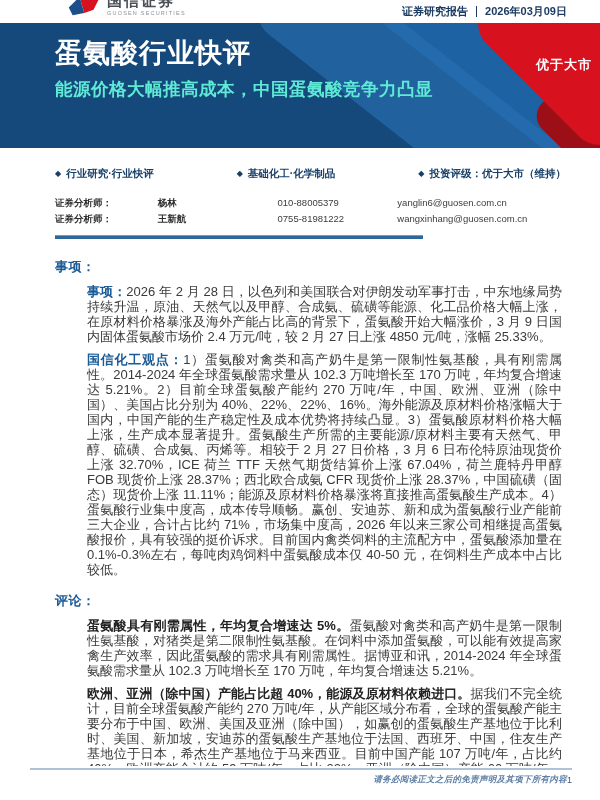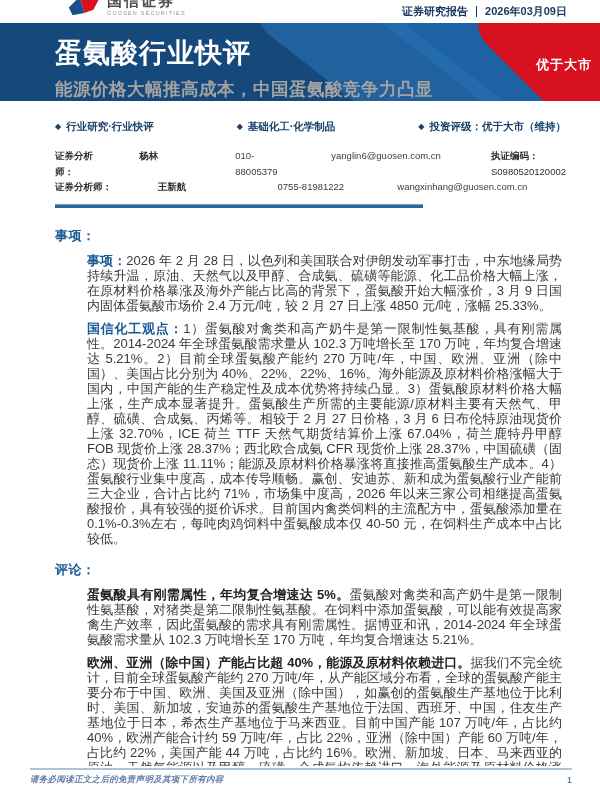--- a/index.html
+++ b/index.html
@@ -11,32 +11,32 @@
   .logo-wrap{position:absolute;left:55px;top:-7px;display:flex;align-items:flex-start;gap:5px;}
   .logo-mark{width:34px;height:26px;display:block;}
   .logo-text{display:flex;flex-direction:column;line-height:1;}
   .logo-cn{font-size:15px;font-weight:bold;color:#4a4f55;letter-spacing:2px;}
   .logo-en{font-size:5.5px;color:#8a9097;letter-spacing:1.2px;margin-top:3px;}
   .header-right{position:absolute;right:33px;top:4px;display:flex;align-items:center;gap:8px;
                 font-size:11px;font-weight:bold;color:#1c3b62;text-align:right;}
   .header-sep{width:1px;height:11px;background:#1c3b62;}
 
   
-  .banner{position:relative;height:78px;background:#15497c;overflow:hidden;padding-left:12px;}
+  .banner{position:relative;height:125px;background:#15497c;overflow:hidden;padding-left:12px;}
   .band-a{position:absolute;width:380px;height:98px;border-radius:26px;background:#1d63a4;
           transform:rotate(38deg);left:296px;top:-30px;z-index:1;}
   .band-b{position:absolute;width:380px;height:92px;border-radius:26px;background:#2a72b4;
           transform:rotate(38deg);left:236px;top:30px;z-index:1;opacity:.6;}
   .red-dark{position:absolute;width:110px;height:110px;background:#9c0f17;border-radius:18px;
             transform:rotate(45deg);right:-62px;top:38px;z-index:2;}
   .red-shape{position:absolute;width:190px;height:190px;background:#d8111e;border-radius:30px;
              transform:rotate(45deg);right:-95px;top:-95px;z-index:3;}
   .banner-title{position:absolute;left:55px;top:12px;z-index:4;color:#fff;font-weight:bold;
                 font-size:27px;letter-spacing:1px;}
-  .banner-sub{position:absolute;left:55px;top:54px;z-index:4;color:#a3a3a3;font-weight:bold;
+  .banner-sub{position:absolute;left:55px;top:54px;z-index:4;color:#5eead4;font-weight:bold;
               font-size:17.5px;letter-spacing:.5px;}
   .rating-badge{position:absolute;right:8px;top:33px;z-index:4;color:#fff;font-weight:bold;
                 font-size:13px;letter-spacing:1px;}
 
   
   .meta-row{display:flex;justify-content:space-between;margin:19px 34px 0 55px;
             font-size:10.5px;font-weight:bold;color:#173f68;}
   .meta-item{display:flex;align-items:center;gap:5px;white-space:nowrap;}
   .diamond{font-size:8px;color:#173f68;line-height:1;}
 
@@ -58,21 +58,21 @@
   .sec-heading{font-size:13px;font-weight:bold;color:#1a5a96;letter-spacing:.5px;}
   .h-shixiang{margin-top:19px;}
   .h-pinglun{margin-top:15px;}
   .para{font-size:13px;line-height:15px;text-align:justify;margin-top:8px;color:#3a3a3a;margin-left:32px;}
   .lead-blue{color:#1a5a96;font-weight:bold;}
   .lead-bold{color:#222;font-weight:bold;}
 
   
   .footer{position:absolute;left:0;right:0;top:766px;bottom:0;background:#fff;z-index:5;}
   .footer-line{height:2px;background:#aec2d8;margin:2px 28px 0 30px;}
-  .footer-inner{display:flex;justify-content:space-between;align-items:center;
+  .footer-inner{display:flex;justify-content:flex-end;align-items:center;
                 margin:4px 28px 0 30px;}
   .disclaimer{font-size:8.5px;font-weight:bold;font-style:italic;color:#5f7fa5;letter-spacing:.3px;}
   .page-num{font-size:9px;color:#44566b;}
 </style>
 </head>
 <body>
 
 <div class="page">
 
   <div class="top-header">
@@ -117,21 +117,20 @@
       <span>投资评级：优于大市（维持）</span>
     </div>
   </div>
 
   <div class="analysts">
     <div class="analyst-row">
       <span class="a-role">证券分析师：</span>
       <span class="a-name">杨林</span>
       <span class="a-phone">010-88005379</span>
       <span class="a-email">yanglin6@guosen.com.cn</span>
-      <span class="a-license"><b>执证编码：</b><span>S0980520120002</span></span>
     </div>
     <div class="analyst-row">
       <span class="a-role">证券分析师：</span>
       <span class="a-name">王新航</span>
       <span class="a-phone">0755-81981222</span>
       <span class="a-email">wangxinhang@guosen.com.cn</span>
     </div>
   </div>
 
   <div class="divider"></div>

